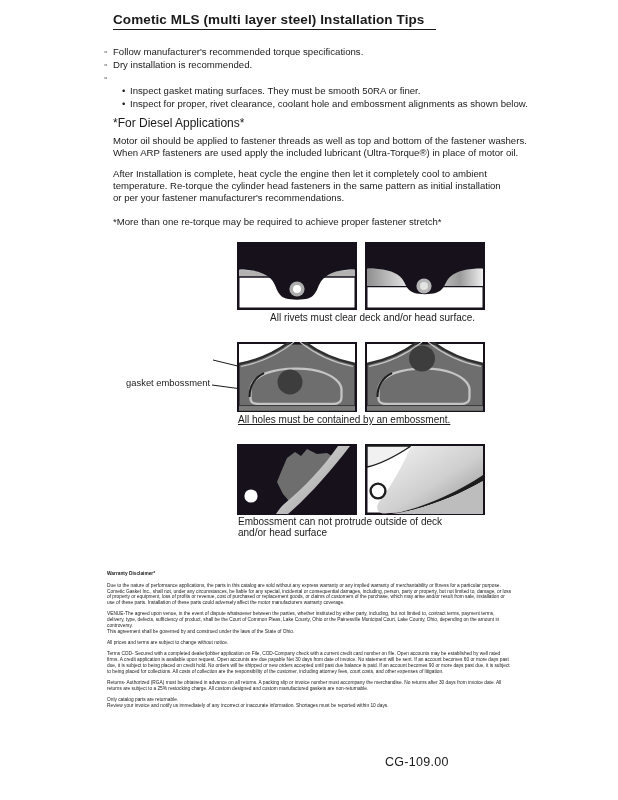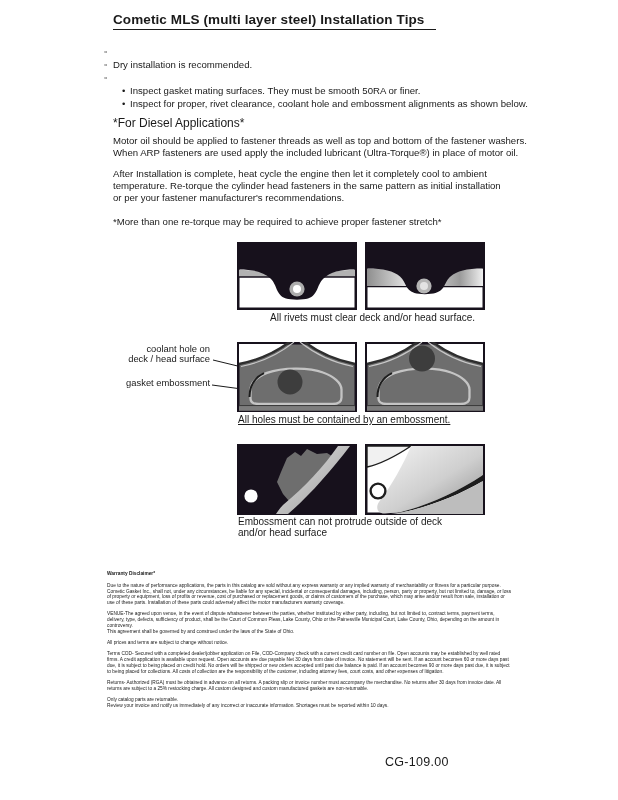--- a/index.html
+++ b/index.html
@@ -54,20 +54,21 @@
   .pagenum{left:385px;top:755px;font-size:12.5px;letter-spacing:.3px;}
 </style>
 </head>
 <body>
 
 <div class="abs title">Cometic MLS (multi layer steel) Installation Tips</div>
 
 <div class="abs bullets">
   <div class="b-row">
     <span class="mk">◦</span>
+    <span>Follow manufacturer's recommended torque specifications.</span>
   </div>
   <div class="b-row">
     <span class="mk">◦</span>
     <span>Dry installation is recommended.</span>
   </div>
   <div class="b-row">
     <span class="mk">◦</span>
   </div>
   <div class="b-row sub">
     <span class="mk">•</span>
@@ -122,22 +123,20 @@
       <path d="M2,2 L118,2 L118,26.5 C101,26.5 92,29 85.5,34.5 C79,40 81,47.5 70.5,51 C65.5,52.5 54,52.5 49.5,51 C39.5,47.5 41.5,40 35,34.5 C28.5,29 19,26.5 2,26.5 Z" fill="#17111c"></path>
       <circle cx="59" cy="44" r="7.6" fill="#b5b5b5"></circle>
       <circle cx="59" cy="44" r="4" fill="#e3e3e3"></circle>
     </svg>
   </div>
   <div class="caption r1-cap">All rivets must clear deck and/or head surface.</div>
 
   <div class="dg-label lx-right r2-lbl">RIGHT</div>
   <div class="dg-label lx-wrong r2-lbl">WRONG</div>
 
-  <div class="side-label side-coolant">coolant hole on
-deck / head surface</div>
   <div class="side-label side-emboss">gasket embossment</div>
   <svg class="leader" width="618" height="322">
     <line x1="213" y1="132" x2="291" y2="151" stroke="#1a1a1a" stroke-width="1"></line>
     <line x1="212" y1="157" x2="264" y2="164" stroke="#1a1a1a" stroke-width="1"></line>
   </svg>
 
   <div class="panel lx-right r2-pnl">
     <svg viewBox="0 0 120 70" xmlns="http://www.w3.org/2000/svg">
       <rect x="1.25" y="1.25" width="117.5" height="67.5" fill="#6e6e6e" stroke="#17111c" stroke-width="2.5"></rect>
       <path d="M2,2 L50,2 C38,9 20,18.5 2,22 Z" fill="#ffffff"></path>

